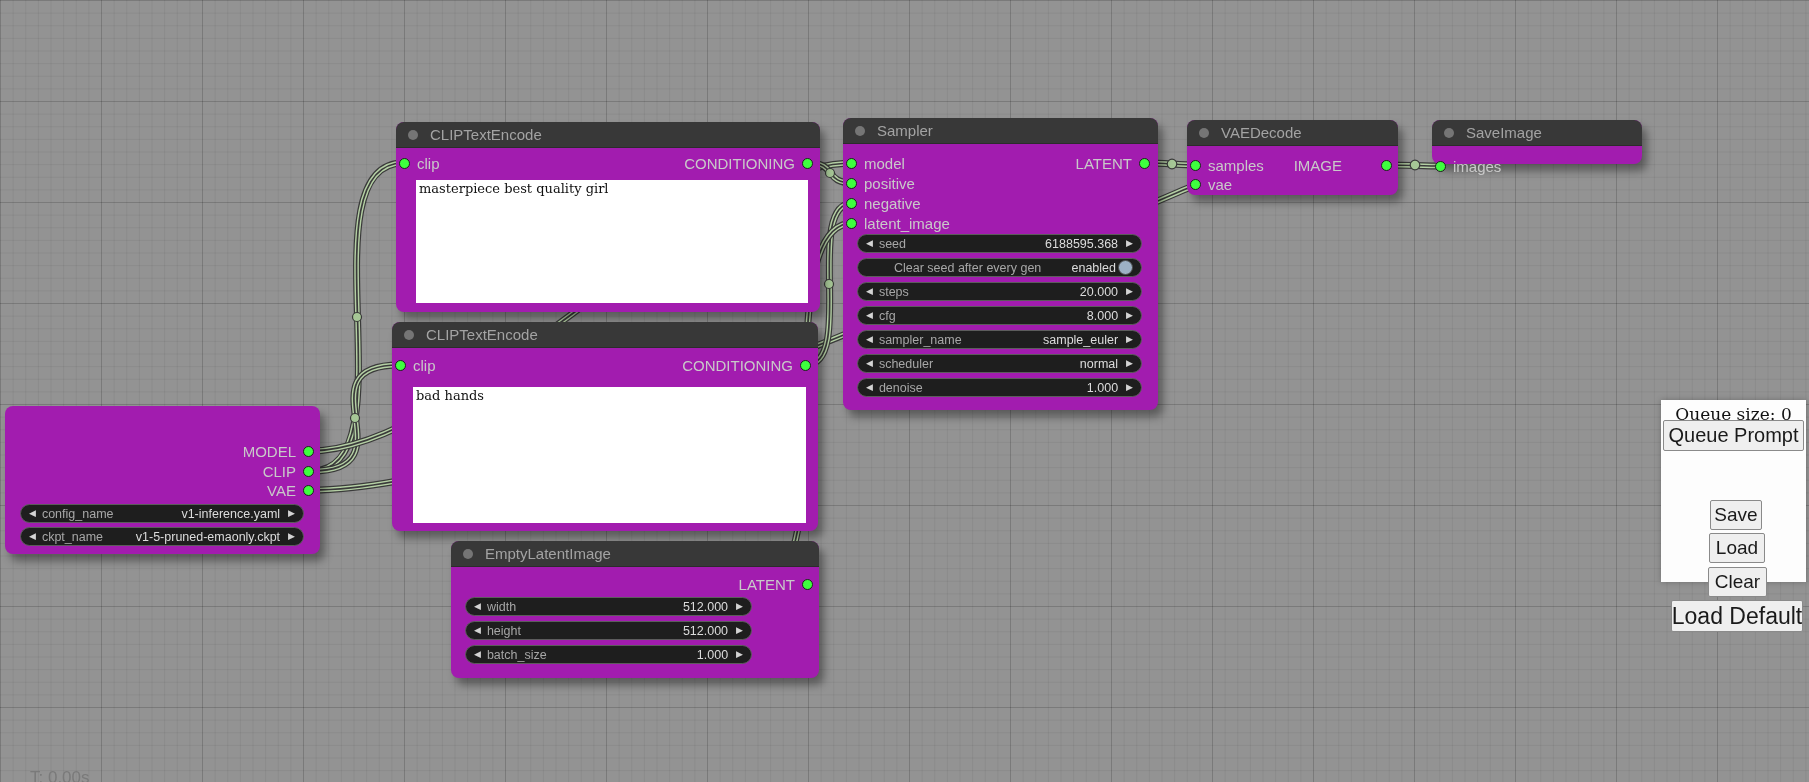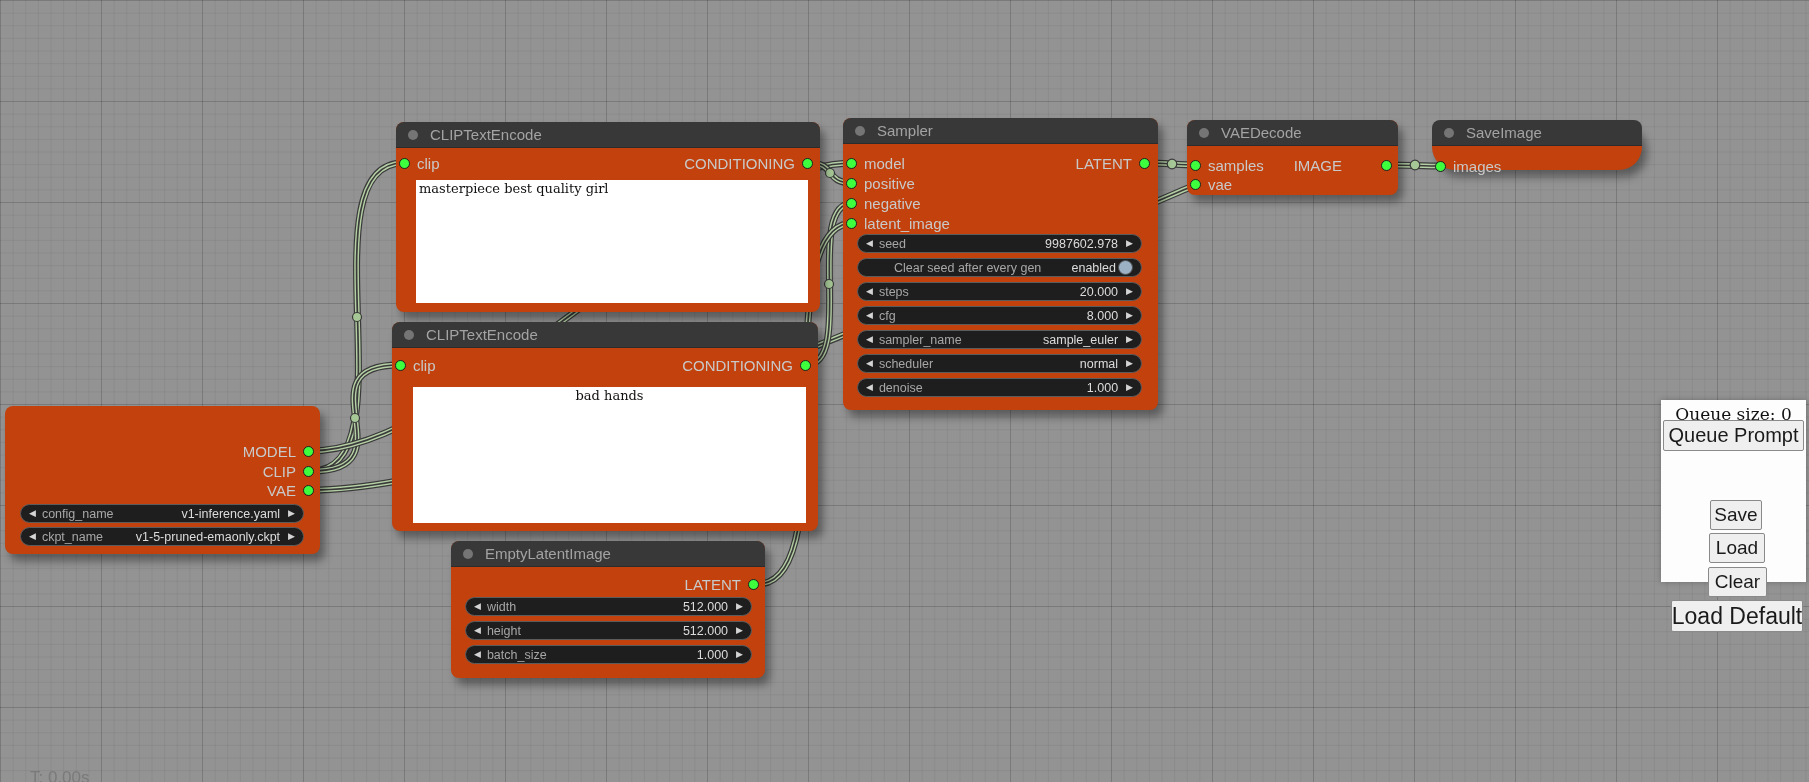--- a/index.html
+++ b/index.html
@@ -13,21 +13,21 @@
       linear-gradient(to right, rgba(0,0,0,0.055) 1px, transparent 1px),
       linear-gradient(to bottom, rgba(0,0,0,0.055) 1px, transparent 1px);
     background-size:101px 101px,101px 101px,12.63px 12.63px,12.63px 12.63px;
   }
   #links{position:absolute;left:0;top:0;z-index:1;}
   .lk-outer{stroke:#3a3a3a;stroke-width:7;fill:none;}
   .lk-mid{stroke:#b4cfa4;stroke-width:4.6;fill:none;}
   .lk-core{stroke:#3a3a3a;stroke-width:1.7;fill:none;}
   .lk-dot{fill:#a6c796;stroke:#3a3a3a;stroke-width:1.2;}
   .node{
-    position:absolute;z-index:2;background:#c2410c;border-radius:8px;
+    position:absolute;z-index:2;background:#a21caf;border-radius:8px;
     box-shadow:5px 7px 9px rgba(0,0,0,0.38);color:#c9c9c9;
   }
   .ntitle{
     position:absolute;top:0;left:0;right:0;height:25px;background:#383838;
     border-radius:8px 8px 0 0;border-bottom:1px solid #2c2c2c;
     display:flex;align-items:center;
   }
   .ntitle .tdot{
     width:10px;height:10px;border-radius:50%;background:#757575;
     margin-left:12px;flex:0 0 auto;
@@ -190,24 +190,24 @@
     <span class="ttext">CLIPTextEncode</span>
   </div>
   <div class="iorow in" style="top:34px;left:3px;">
     <span class="port"></span>
       <span>clip</span>
   </div>
   <div class="iorow out" style="top:34px;right:7px;">
     <span>CONDITIONING</span>
       <span class="port"></span>
   </div>
-  <div class="ntext" style="left:21px;top:65px;width:393px;height:136px;text-align:center;">bad hands</div>
-</div>
-
-<div class="node" style="left:451px;top:541px;width:314px;height:137px;">
+  <div class="ntext" style="left:21px;top:65px;width:393px;height:136px;">bad hands</div>
+</div>
+
+<div class="node" style="left:451px;top:541px;width:368px;height:137px;">
   <div class="ntitle">
     <span class="tdot"></span>
     <span class="ttext">EmptyLatentImage</span>
   </div>
   <div class="iorow out" style="top:34px;right:6px;">
     <span>LATENT</span>
       <span class="port"></span>
   </div>
   <div class="widget" style="left:14px;top:56px;width:287px;">
     <span class="warr">◀</span>
@@ -250,21 +250,21 @@
     <span class="port"></span>
       <span>latent_image</span>
   </div>
   <div class="iorow out" style="top:36px;right:8px;">
     <span>LATENT</span>
       <span class="port"></span>
   </div>
   <div class="widget" style="left:14px;top:116px;width:285px;">
     <span class="warr">◀</span>
     <span class="wlabel">seed</span>
-    <span class="wvalue">9987602.978</span>
+    <span class="wvalue">6188595.368</span>
     <span class="warr">▶</span>
   </div>
   <div class="widget" style="left:14px;top:140px;width:285px;">
     <span class="wlabel centered">Clear seed after every gen</span>
     <span class="wvalue noarr">enabled</span>
     <span class="toggle"></span>
   </div>
   <div class="widget" style="left:14px;top:164px;width:285px;">
     <span class="warr">◀</span>
     <span class="wlabel">steps</span>
@@ -309,21 +309,21 @@
   <div class="iorow in" style="top:55px;left:3px;">
     <span class="port"></span>
       <span>vae</span>
   </div>
   <div class="iorow out" style="top:36px;right:6px;gap:32px;">
     <span>IMAGE</span>
       <span class="port"></span>
   </div>
 </div>
 
-<div class="node" style="left:1432px;top:120px;width:210px;height:50px;border-radius:23px;">
+<div class="node" style="left:1432px;top:120px;width:210px;height:44px;">
   <div class="ntitle">
     <span class="tdot"></span>
     <span class="ttext">SaveImage</span>
   </div>
   <div class="iorow in" style="top:37px;left:3px;">
     <span class="port"></span>
       <span>images</span>
   </div>
 </div>
 

